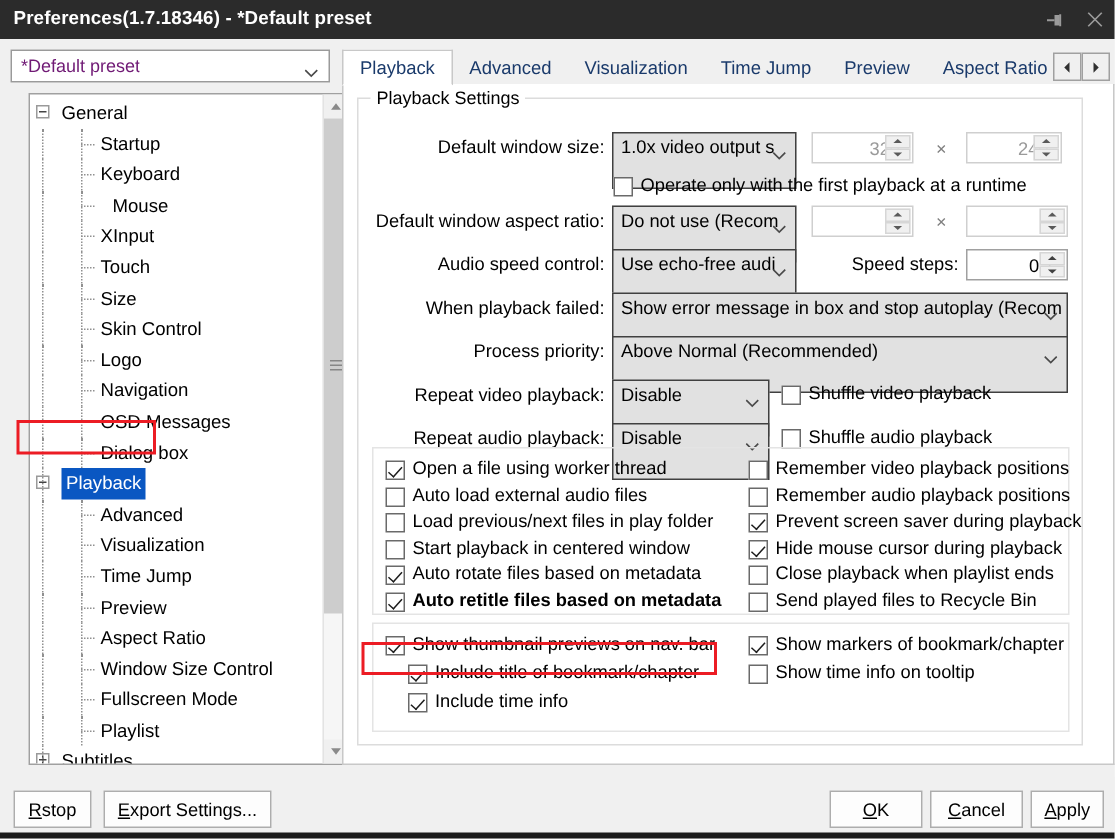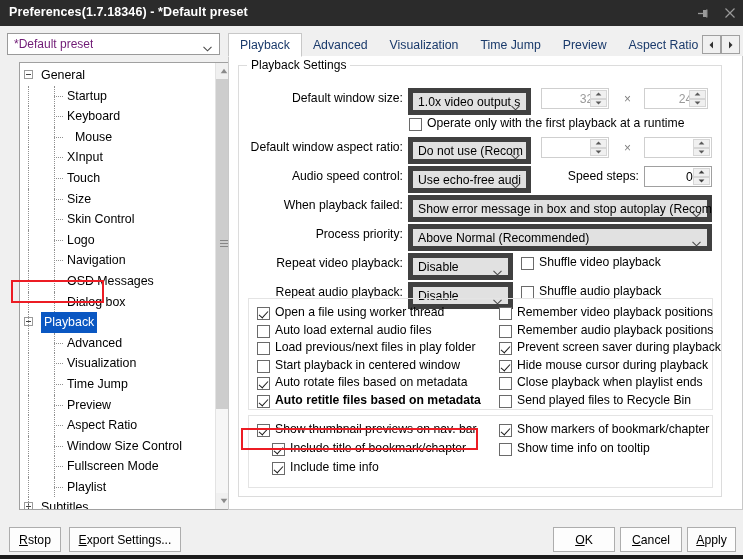--- a/index.html
+++ b/index.html
@@ -122,21 +122,21 @@
     position:absolute;left:9px;top:9px;width:484px;height:432px;
     border:1px solid #dcdcdc;box-sizing:border-box;
   }
   .groupbox > .gtitle{
     position:absolute;left:8px;top:-8px;background:#ffffff;padding:0 4px;
     font-size:12px;color:#000;
   }
   .flabel{position:absolute;text-align:right;font-size:12.2px;color:#000;white-space:nowrap;}
 
   .combo{
-    position:absolute;height:27px;background:#e1e1e1;border:5px solid #404040;
+    position:absolute;height:38px;background:#e1e1e1;border:1px solid #404040;
     box-sizing:border-box;
   }
   .combo .ctxt{
     position:absolute;left:5px;top:2px;font-size:12.2px;color:#000;white-space:nowrap;
     overflow:hidden;
   }
   .combo .carrow{position:absolute;right:6px;top:7px;width:9px;height:6px;}
 
   .spin{
     position:absolute;height:21px;background:#ffffff;border:1px solid #cfcfcf;

